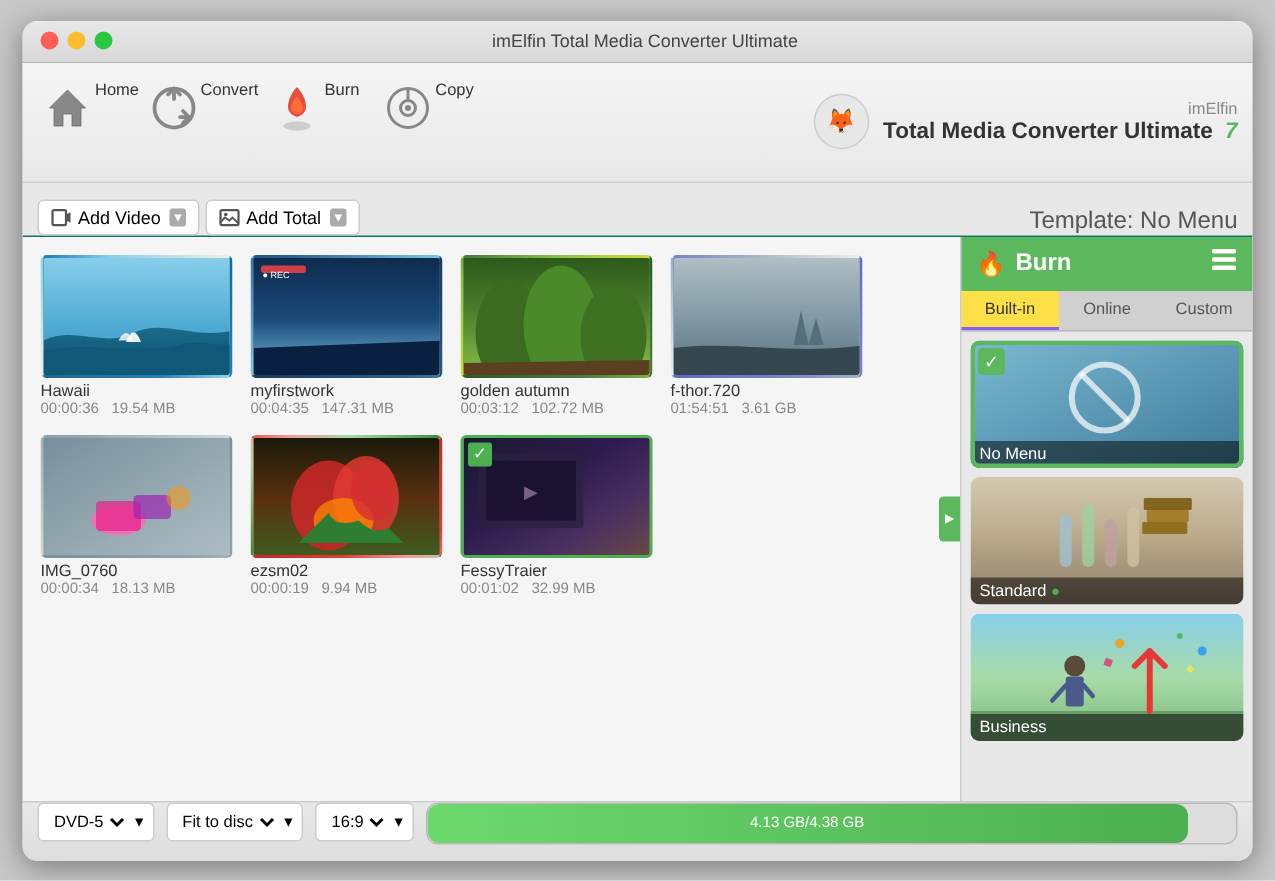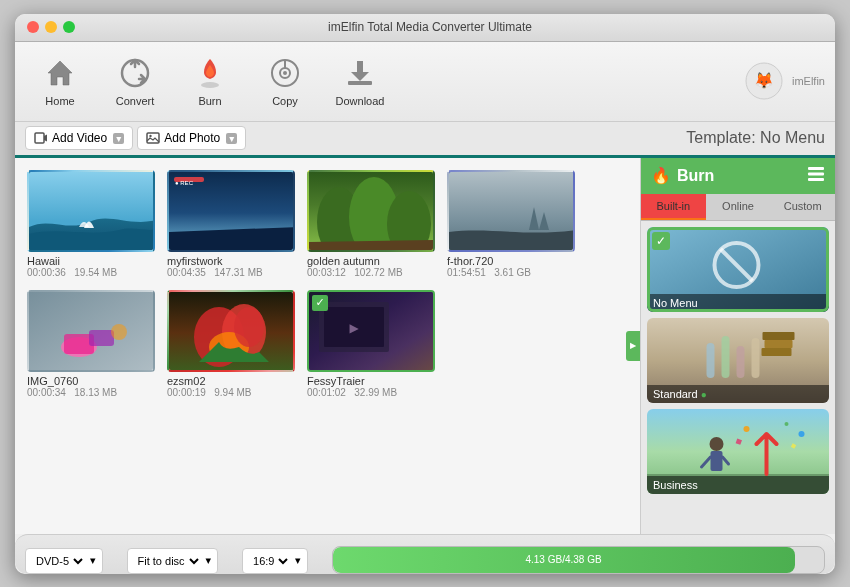--- a/index.html
+++ b/index.html
@@ -63,22 +63,21 @@
       padding: 0 10px;
       border-bottom: 1px solid #ccc;
       justify-content: space-between;
     }
     .toolbar-left {
       display: flex;
       gap: 5px;
     }
     .toolbar-btn {
       display: flex;
-      flex-direction: column;
-      align-items: center;
+      flex-direction: row;
       justify-content: center;
       width: 70px;
       height: 65px;
       cursor: pointer;
       border-radius: 6px;
       padding: 5px;
     }
     .toolbar-btn .btn-icon {
       width: 36px;
       height: 36px;
@@ -112,23 +111,23 @@
     .brand-text .brand-product {
       font-size: 15px;
       font-weight: bold;
       color: #333;
     }
     
     .sub-toolbar {
       background: #e8e8e8;
       height: 36px;
       display: flex;
-      align-items: center;
+      align-items: flex-end;
       padding: 0 10px;
-      border-bottom: 3px solid #0f766e;
+      border-bottom: 1px solid #0f766e;
       gap: 4px;
     }
     .add-btn {
       display: flex;
       align-items: center;
       gap: 4px;
       background: white;
       border: 1px solid #ccc;
       border-radius: 4px;
       padding: 4px 8px;
@@ -247,24 +246,24 @@
     }
     .burn-tab {
       flex: 1;
       text-align: center;
       padding: 6px 0;
       font-size: 11px;
       cursor: pointer;
       color: #555;
     }
     .burn-tab.active {
-      background: #ef4444;
+      background: #fde047;
       color: #333;
       font-weight: 500;
-      border-bottom: 2px solid #f97316;
+      border-bottom: 2px solid #8b5cf6;
     }
     .burn-templates {
       flex: 1;
       overflow-y: auto;
     }
     .burn-template {
       position: relative;
       margin: 6px;
       border-radius: 6px;
       overflow: hidden;
@@ -328,24 +327,23 @@
       content: '▶';
       font-size: 8px;
       color: white;
     }
     
     .bottom-bar {
       background: linear-gradient(to bottom, #e8e8e8, #ddd);
       height: 40px;
       border-top: 1px solid #ccc;
       display: flex;
-      align-items: flex-end;
+      align-items: flex-start;
       padding: 0 10px;
-      gap: 24px;
-      border-radius: 13px;
+      gap: 8px;
     }
     .select-dropdown {
       background: white;
       border: 1px solid #ccc;
       border-radius: 4px;
       padding: 3px 6px;
       font-size: 11px;
       display: flex;
       align-items: center;
       gap: 4px;
@@ -437,60 +435,54 @@
         <div class="btn-icon">
           <svg width="36" height="36" viewBox="0 0 36 36">
             <circle cx="18" cy="18" r="13" fill="none" stroke="#888" stroke-width="2"></circle>
             <circle cx="18" cy="18" r="5" fill="none" stroke="#888" stroke-width="2"></circle>
             <circle cx="18" cy="18" r="2" fill="#888"></circle>
             <line x1="18" y1="5" x2="18" y2="13" stroke="#888" stroke-width="2"></line>
           </svg>
         </div>
         <span class="btn-label">Copy</span>
       </div>
-      <div class="toolbar-btn">
-        <div class="btn-icon">
-          <svg width="36" height="36" viewBox="0 0 36 36">
-            <rect x="6" y="26" width="24" height="4" rx="1" fill="#888"></rect>
-            <rect x="15" y="6" width="6" height="14" fill="#888"></rect>
-            <path d="M9 17 L18 26 L27 17 Z" fill="#888"></path>
-          </svg>
-        </div>
-        <span class="btn-label">Download</span>
-      </div>
     </div>
     <div class="toolbar-right brand-logo">
       <div class="logo-icon">
         <svg width="40" height="40" viewBox="0 0 40 40">
           <circle cx="20" cy="20" r="18" fill="#e8e8e8" stroke="#ccc" stroke-width="1"></circle>
           <text x="20" y="25" text-anchor="middle" font-size="16" fill="#e74c3c">🦊</text>
         </svg>
       </div>
       <div class="brand-text">
         <div class="brand-name">imElfin</div>
+        <div class="brand-product">
+          <span>Total Media Converter Ultimate</span>
+          <span style="color:#5cb85c; font-style:italic; margin-left:4px;">7</span>
+        </div>
       </div>
     </div>
   </div>
 
   <div class="sub-toolbar">
     <div class="add-btn">
       <svg width="14" height="14" viewBox="0 0 14 14">
         <rect x="1" y="2" width="9" height="10" rx="1" fill="none" stroke="#555" stroke-width="1.5"></rect>
         <path d="M10 5 L13 3.5 L13 10.5 L10 9 Z" fill="#555"></path>
       </svg>
       <span>Add Video</span>
       <span class="dropdown-arrow">▾</span>
     </div>
     <div class="add-btn">
       <svg width="14" height="14" viewBox="0 0 14 14">
         <rect x="1" y="2" width="12" height="10" rx="1" fill="none" stroke="#555" stroke-width="1.5"></rect>
         <circle cx="4.5" cy="5" r="1.2" fill="#555"></circle>
         <path d="M1 10 L4 7 L7 9 L9 7 L13 11" fill="none" stroke="#555" stroke-width="1.2"></path>
       </svg>
-      <span>Add Photo</span>
+      <span>Add Total</span>
       <span class="dropdown-arrow">▾</span>
     </div>
     <span class="template-label">Template: No Menu</span>
   </div>
 
   <div class="main-content" style="position:relative;">
 
     <div class="media-grid">
       <div class="media-row">
 

